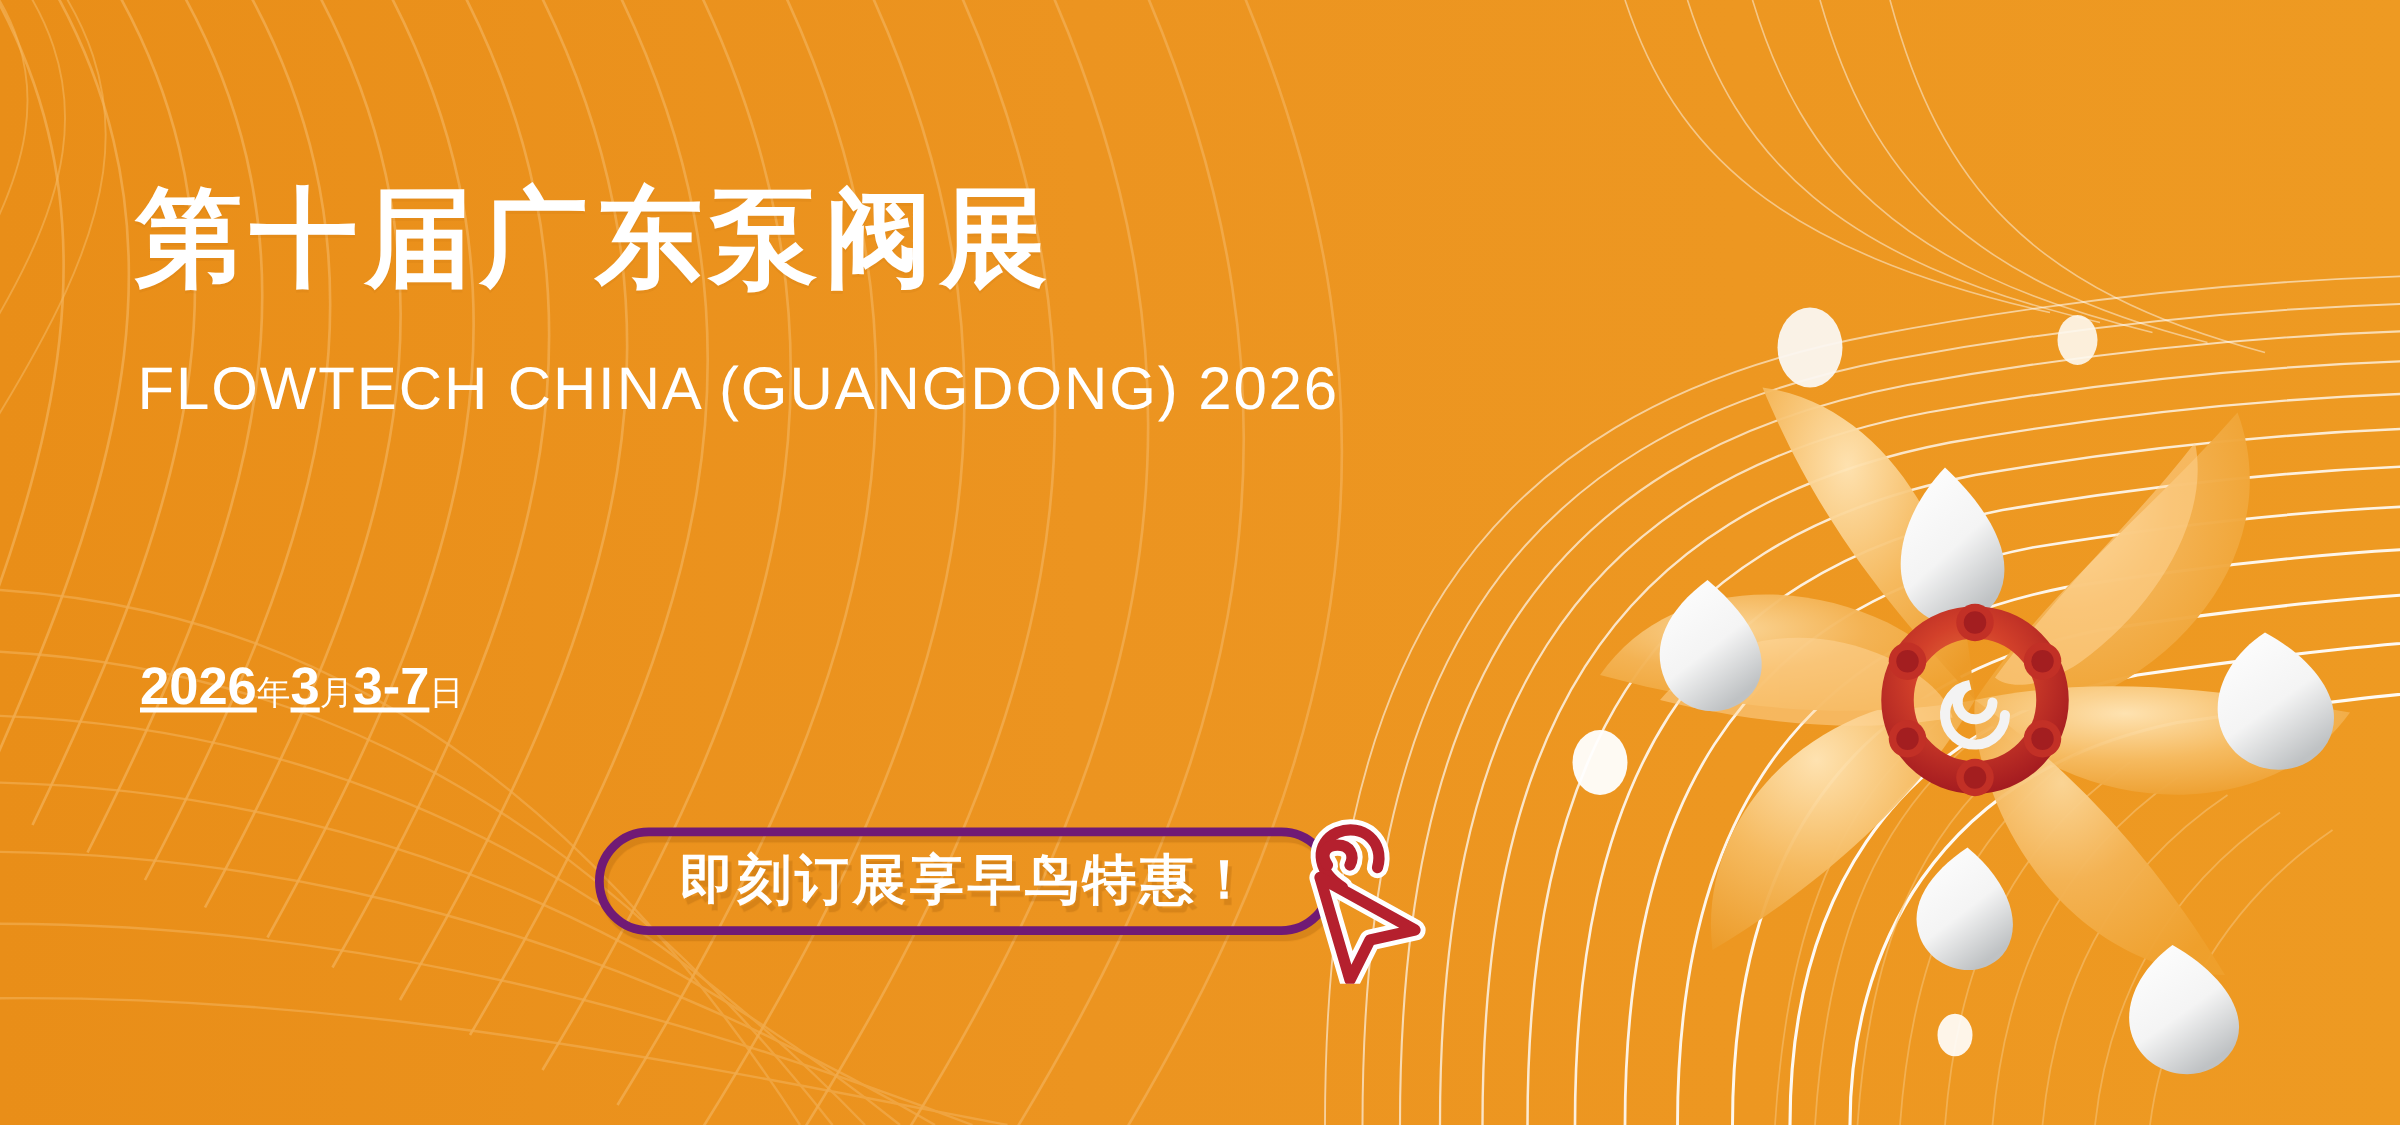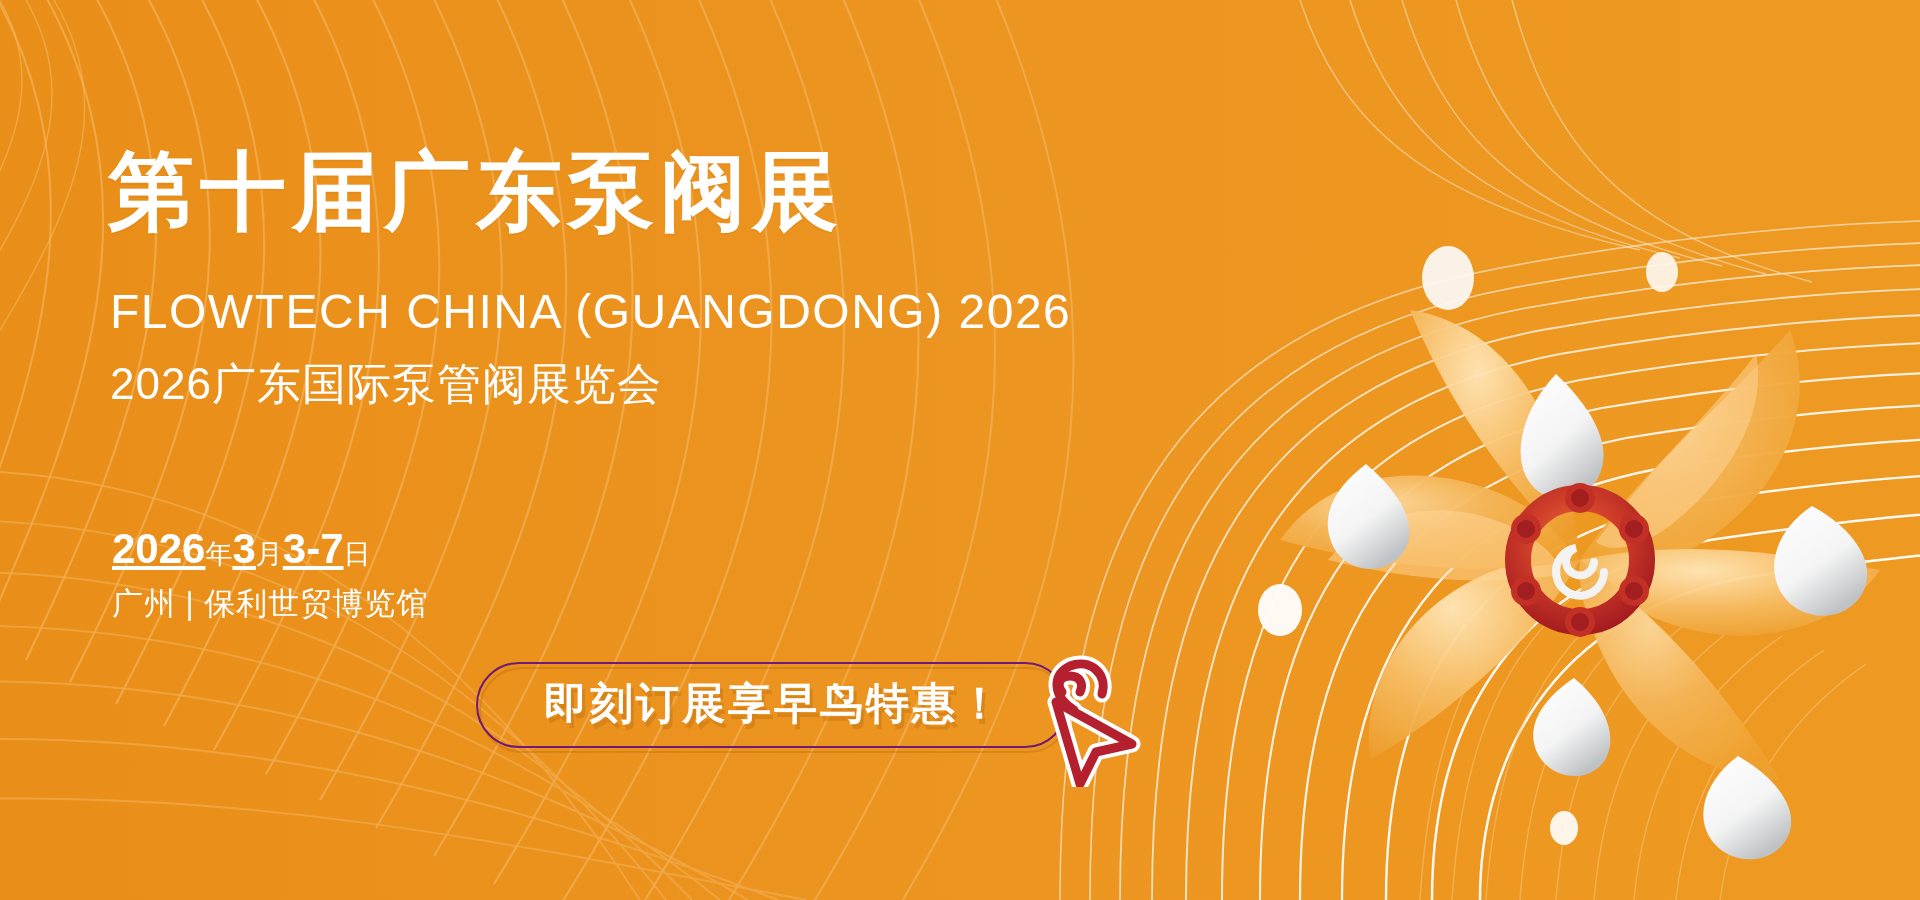--- a/index.html
+++ b/index.html
@@ -79,21 +79,21 @@
     color:#ffffff;
     letter-spacing:1px;
     white-space:nowrap;
   }
 
   
   #cta {
     position:absolute;
     left:476px; top:662px;
     width:592px; height:86px;
-    border:2px solid #701a75;
+    border:7px solid #701a75;
     border-radius:46px;
     background:transparent;
     z-index:45;
     filter:drop-shadow(3px 5px 0 rgba(170,95,10,.30));
   }
   #cta-label {
     position:absolute;
     inset:0;
     display:flex;
     align-items:center;
@@ -281,27 +281,25 @@
       </g>
     </g>
   </svg>
 
   <div id="content">
 
     <div class="main-title">第十届广东泵阀展</div>
 
     <div class="en-title">FLOWTECH CHINA (GUANGDONG) 2026</div>
 
-    <div class="cn-sub">2026广东国际泵管阀展览会</div>
 
     <div class="date-line">
       <span class="big">2026</span><span class="sml">年</span><span class="big">3</span><span class="sml">月</span><span class="big">3-7</span><span class="sml">日</span>
     </div>
 
-    <div class="venue-line">广州 | 保利世贸博览馆</div>
   </div>
 
   <div id="cta">
     <div id="cta-label">即刻订展享早鸟特惠！</div>
   </div>
 
   <svg id="cursor-icon" viewBox="0 0 120 135">
 
     <g fill="none" stroke="#FFFFFF" stroke-width="17" stroke-linecap="round" stroke-linejoin="round">
       <path d="M52 58 C 30 44, 30 22, 48 14 C 68 6, 86 22, 80 42"></path>

